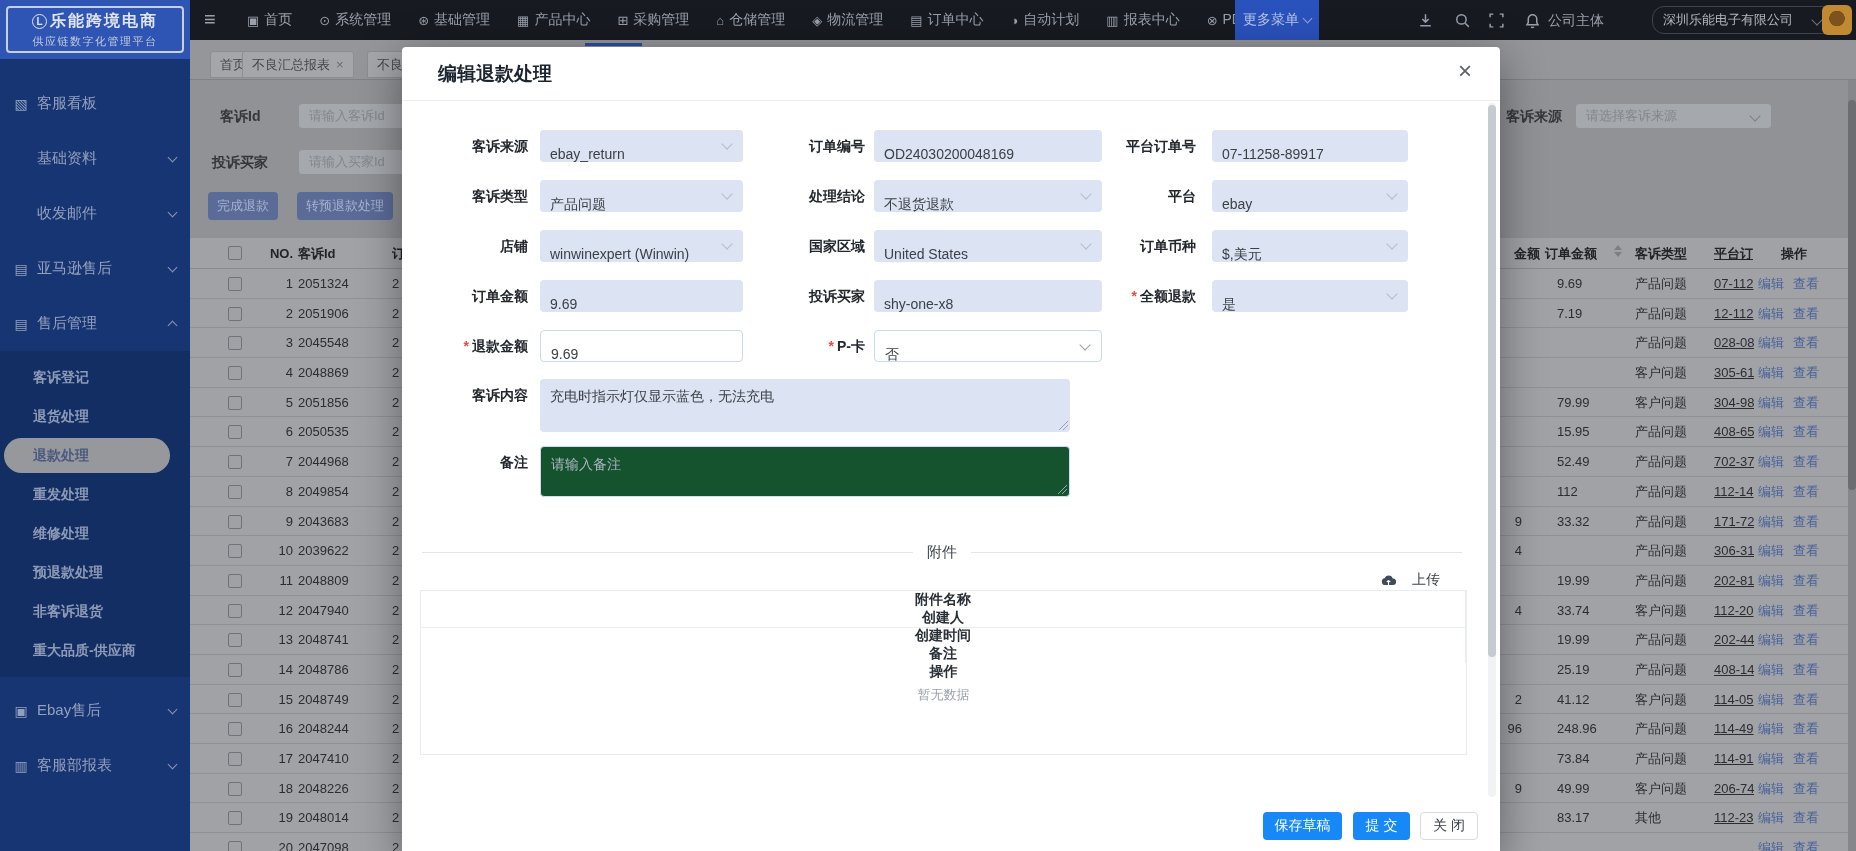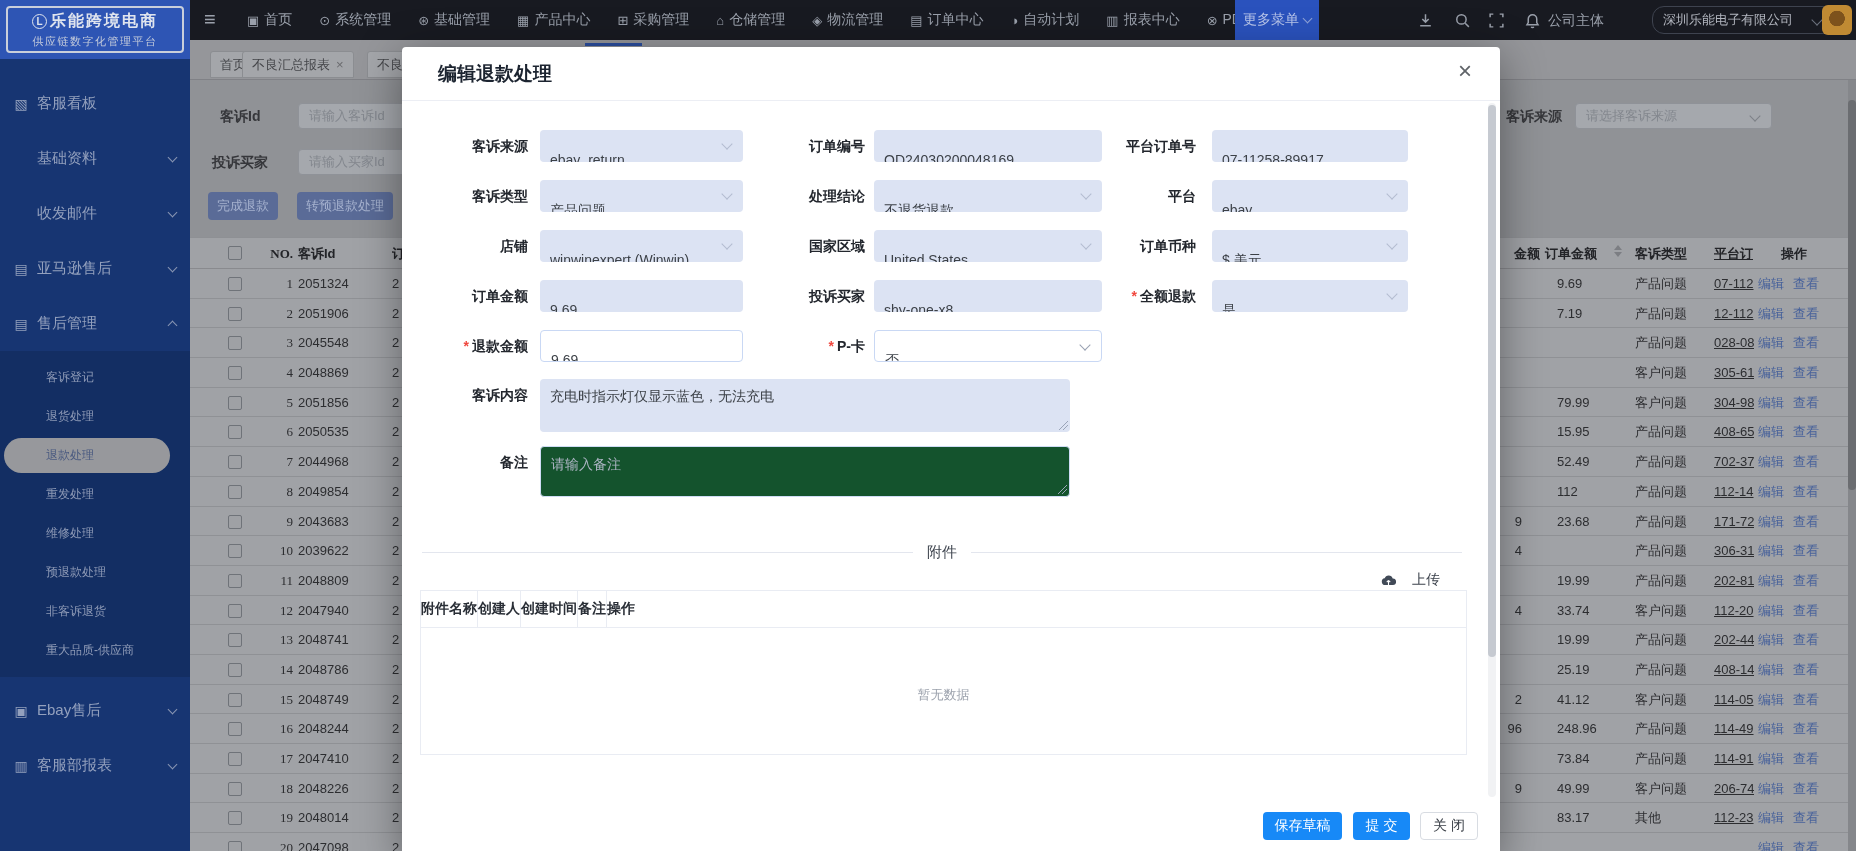--- a/index.html
+++ b/index.html
@@ -15,21 +15,21 @@
   .logo-badge { display:inline-flex; width:15px; height:15px; border:1.5px solid #dfe4ee; border-radius:50%; font-size:10px; font-weight:bold; align-items:center; justify-content:center; letter-spacing:0; }
   .logo-line2 { font-size:11px; color:#c4cbdb; letter-spacing:1.5px; margin-top:2px; }
   .sgroups-top { padding-top:17px; }
   .sgroup { height:55px; display:flex; align-items:center; padding:0 14px 0 12px; color:#93a0bd; font-size:15px; cursor:pointer; }
   .sicon { width:18px; margin-right:7px; font-size:14px; text-align:center; flex:none; }
   .slabel { flex:1; }
   .chev { width:7px; height:7px; border-right:1.5px solid #8a96b3; border-bottom:1.5px solid #8a96b3; transform:rotate(45deg); margin-top:-3px; display:none; }
   .chev.show { display:inline-block; }
   .chev.show.up { transform:rotate(-135deg); margin-top:4px; }
   .ssubwrap { background:#132e63; padding:7px 0; }
-  .ssub { height:39px; line-height:39px; padding-left:46px; font-size:12px; color:#8e9ab6; position:relative; cursor:pointer; }
+  .ssub { height:39px; line-height:39px; padding-left:33px; font-size:14px; color:#8e9ab6; position:relative; cursor:pointer;font-weight:bold; }
   .ssub span { position:relative; z-index:1; }
   .ssub.sel { color:#4a5a80; }
   .ssub.sel::before { content:""; position:absolute; left:4px; right:20px; top:2px; bottom:2px; background:#97989c; border-radius:19px; }
   .sgroups-bottom { padding-top:6px; }
 
   
   .topbar { position:absolute; left:190px; top:0; width:1666px; height:40px; background:#181a21; color:#9aa0ab; }
   .collapse { position:absolute; left:14px; top:8px; font-size:20px; color:#9aa0ab; cursor:pointer; }
   .nav { position:absolute; left:57px; top:0; height:40px; display:flex; align-items:center; gap:27px; }
   .nav-item { display:flex; align-items:center; gap:5px; font-size:14px; white-space:nowrap; cursor:pointer; }
@@ -56,21 +56,21 @@
   .fselect-bg .chevd { border-color:#7d8187; top:8px; }
   .btn-bg { position:absolute; height:28px; background:#5a6b97; border-radius:4px; color:#a6b2cf; font-size:13px; display:flex; align-items:center; justify-content:center; padding:0 9px; cursor:pointer; }
 
   .dtable { position:absolute; left:0; top:197px; width:1658px; bottom:0; background:#a0a2a6; border-top:1px solid #8e9094; }
   .thead { position:relative; height:31px; border-bottom:1px solid #898a8e; font-weight:bold; font-size:13px; color:#232428; }
   .tbody { position:relative; }
   .tr { position:relative; height:29.7px; border-bottom:1px solid #8f9195; font-size:13px; color:#2c2d30; }
   .cell { position:absolute; top:0; line-height:29.7px; white-space:nowrap; }
   .thead .cell { line-height:31px; }
   .cb { position:absolute; left:38px; top:8px; width:14px; height:14px; border:1px solid #6f7379; border-radius:2px; background:#9fa1a5; cursor:pointer; }
-  .c-no { left:60px; width:43px; text-align:right;font-family:Liberation Serif, serif; }
+  .c-no { left:60px; width:43px; text-align:right; }
   .c-id { left:108px; }
   .c-frag { left:202px; width:12px; overflow:hidden; }
   .c-refund { left:1240px; width:92px; text-align:right; }
   .c-hamt { left:1290px; width:60px; text-align:right; }
   .c-amt { left:1367px; }
   .c-amth { left:1355px; }
   .c-type { left:1445px; }
   .c-plat { left:1524px; width:40px; overflow:hidden;text-decoration:underline; }
   .c-ops1 { left:1568px; }
   .c-ops2 { left:1603px; }
@@ -88,38 +88,38 @@
   .modal { position:absolute; left:402px; top:47px; width:1098px; height:810px; background:#fff; border-radius:4px; box-shadow:0 10px 45px rgba(0,0,0,.4); z-index:5; }
   .m-title { position:absolute; left:36px; top:14px; font-size:19px; font-weight:bold; color:#1c2430; }
   .m-close { position:absolute; left:1056px; top:12px; font-size:24px; color:#5f6368; cursor:pointer; line-height:1; }
   .m-divider { position:absolute; left:0; top:53px; width:100%; height:1px; background:#eceef4; }
 
   .flabel { position:absolute; width:120px; text-align:right; font-weight:bold; font-size:14px; color:#23272e; line-height:32px; white-space:nowrap; }
   .fl-c1 { left:6px; } .fl-c2 { left:343px; } .fl-c3 { left:674px; }
   .fc-c1 { left:138px; width:203px; } .fc-c2 { left:472px; width:228px; } .fc-c3 { left:810px; width:196px; }
   .r1 { top:83px; } .r2 { top:133px; } .r3 { top:183px; } .r4 { top:233px; } .r5 { top:283px; }
   .r6 { top:332px; } .r7 { top:399px; }
-  .fctrl { position:absolute; height:32px; border-radius:4px; font-size:14px; line-height:32px; padding:14px 10px; white-space:nowrap; overflow:hidden; }
+  .fctrl { position:absolute; height:32px; border-radius:4px; font-size:14px; line-height:32px; padding:8px 10px; white-space:nowrap; overflow:hidden; }
   .dis { background:#dce3f3; color:#3c4147; }
   .ena { background:#fff; border:1px solid #c9d8f4; color:#3c4147; line-height:30px; }
   .chevd { position:absolute; width:8px; height:8px; border-right:1.5px solid #b3bcd0; border-bottom:1.5px solid #b3bcd0; transform:rotate(45deg); right:12px; top:10px; }
   .ena .chevd { border-color:#98a1b2; }
   .req { color:#f0483f; margin-right:3px; font-style:normal; }
   .ta { height:53px; width:530px; line-height:20px; padding-top:7px; }
   .ta2 { height:51px; width:530px; line-height:20px; padding-top:7px; background:#14532d; border:1px solid #cfdcf5; }
   .ph { color:#adb5c4; }
   .ta::after, .ta2::after { content:""; position:absolute; right:2px; bottom:2px; width:10px; height:10px;
     background:linear-gradient(135deg,transparent 54%,#9aa4b8 54%,#9aa4b8 60%,transparent 60%,transparent 72%,#9aa4b8 72%,#9aa4b8 78%,transparent 78%); }
 
   .sect { position:absolute; left:20px; top:496px; width:1040px; display:flex; align-items:center; gap:14px; }
   .sect .line { flex:1; height:1px; background:#e3e6ee; }
   .sect .stitle { font-size:15px; color:#3f454f; }
   .upload { position:absolute; right:60px; top:524px; display:flex; align-items:center; gap:16px; font-size:14px; color:#3d434d; cursor:pointer; }
   .atable { position:absolute; left:18px; top:543px; width:1047px; height:165px; border:1px solid #e9ecf3; }
-  .atable-head { display:flex; height:37px; border-bottom:1px solid #e9ecf3; }
+  .atable-head { display:flex; height:37px; border-bottom:1px solid #e9ecf3;flex-direction:column; }
   .atable-head div { border-right:1px solid #e9ecf3; display:flex; align-items:center; justify-content:center; font-size:14px; font-weight:bold; color:#2a2f37; }
   .atable-head div:last-child { border-right:none; }
   .empty { position:absolute; left:0; top:95px; width:100%; text-align:center; font-size:13px; color:#9ba1ac; }
 
   .m-btn { position:absolute; top:765px; height:28px; border-radius:4px; font-size:14px; display:flex; align-items:center; justify-content:center; cursor:pointer; }
   .m-btn.blue { background:#1789f7; color:#fff; }
   .b-save { left:861px; width:79px; }
   .b-submit { left:951px; width:57px; }
   .b-close { left:1018px; width:58px; background:#fff; border:1px solid #d8dce2; color:#3b4048; }
 
@@ -465,21 +465,21 @@
             <span class="cell c-ops1 lnk">编辑</span>
             <span class="cell c-ops2 lnk">查看</span>
           </div>
 
           <div class="tr">
             <span class="cb"></span>
             <span class="cell c-no">9</span>
             <span class="cell c-id">2043683</span>
             <span class="cell c-frag">2</span>
             <span class="cell c-refund">9</span>
-            <span class="cell c-amt">23.68</span>
+            <span class="cell c-amt">33.32</span>
             <span class="cell c-type">产品问题</span>
             <span class="cell c-plat">171-72</span>
             <span class="cell c-ops1 lnk">编辑</span>
             <span class="cell c-ops2 lnk">查看</span>
           </div>
 
           <div class="tr">
             <span class="cb"></span>
             <span class="cell c-no">10</span>
             <span class="cell c-id">2039622</span>

